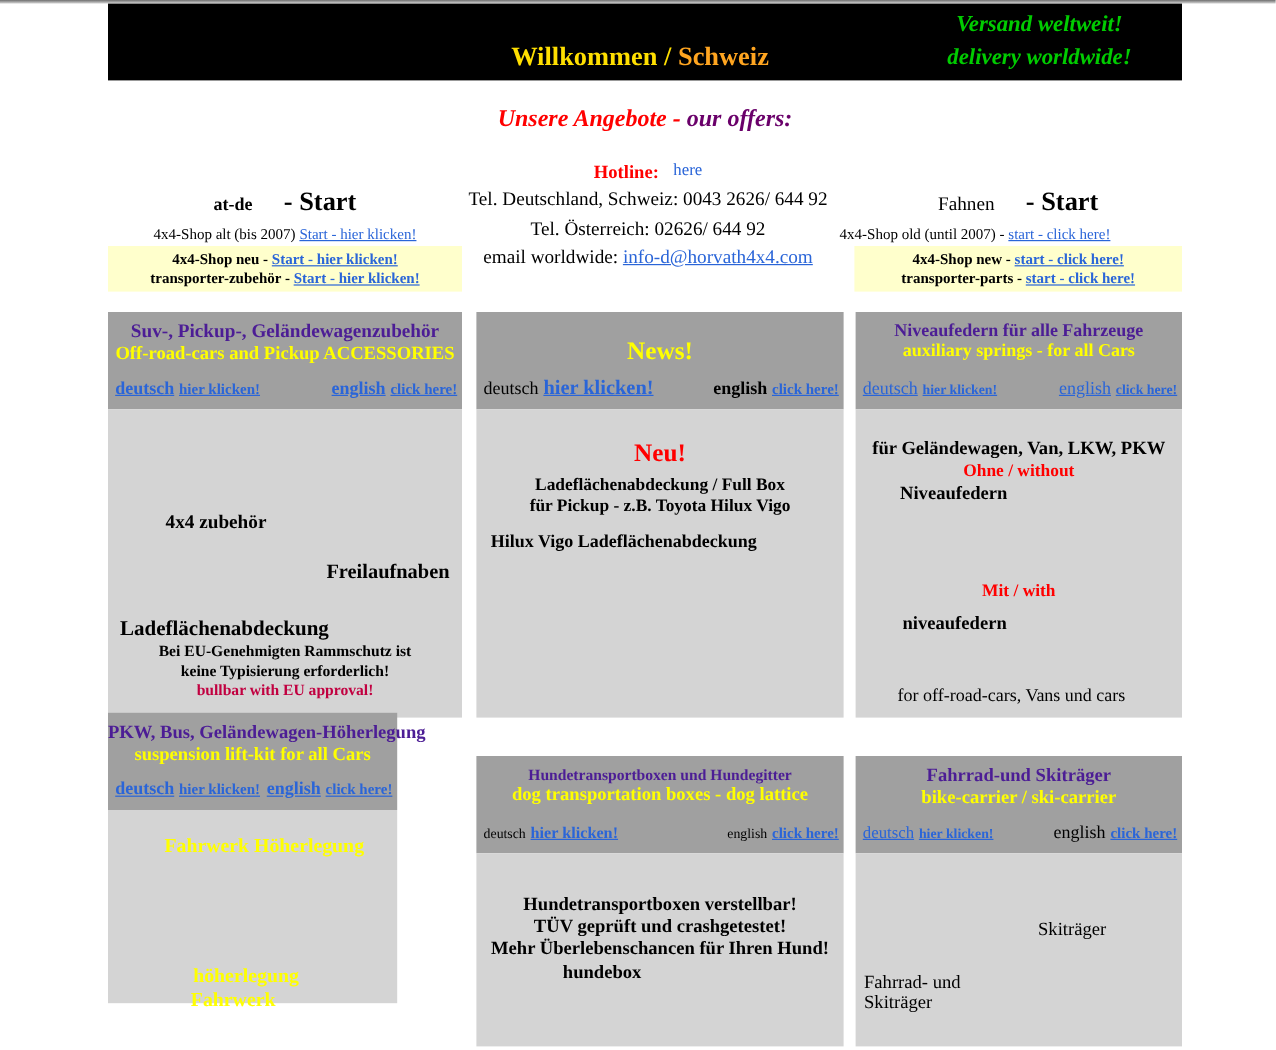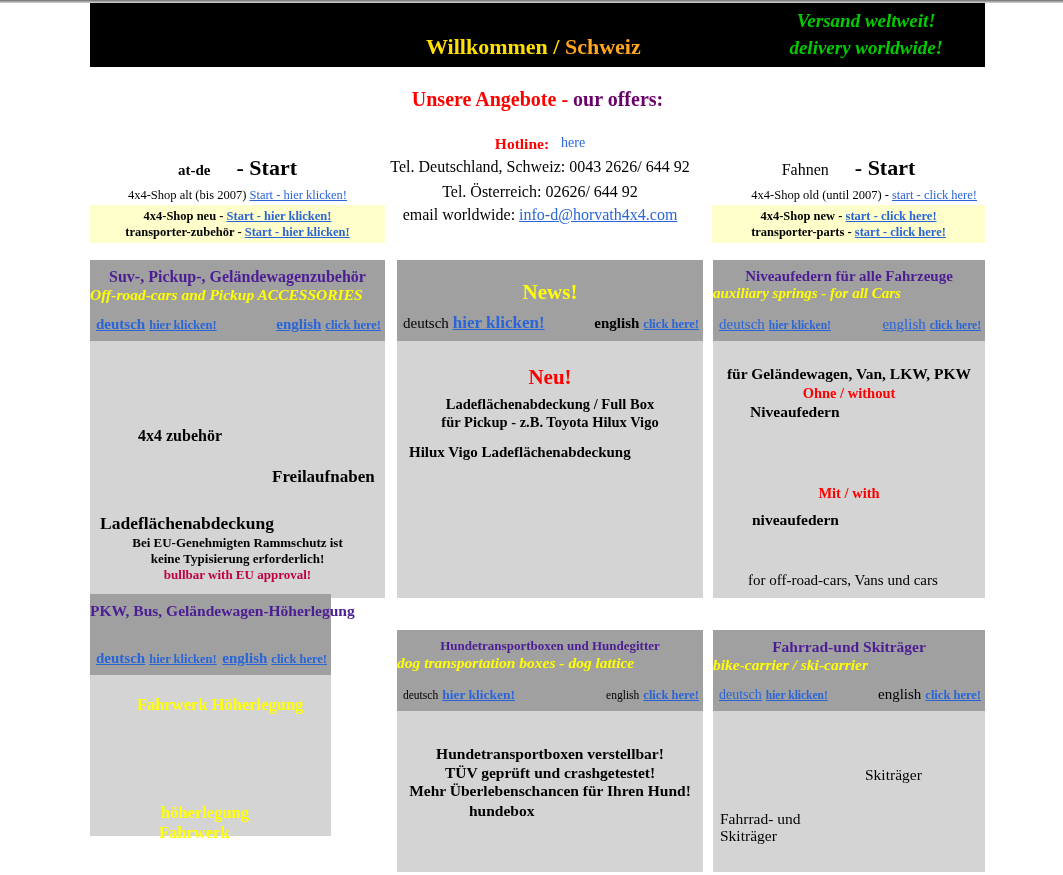--- a/index.html
+++ b/index.html
@@ -12,21 +12,21 @@
   .topline{position:absolute;left:0;top:0;width:1063px;height:3px;
     background:linear-gradient(#6f6f6f,#d9d9d9);}
   .banner{position:absolute;left:90px;top:3px;width:895px;height:64px;background:#000;}
   .welcome{position:absolute;left:336px;bottom:7px;font-size:22px;font-weight:bold;white-space:nowrap;}
   .welcome .de{color:#ffdf00;}
   .welcome .sep{color:#ffdf00;}
   .welcome .en{color:#ffa520;}
   .shipping{position:absolute;right:42px;top:4px;text-align:center;
     font-style:italic;font-weight:bold;font-size:19px;line-height:27px;color:#00cc00;white-space:nowrap;}
   .offers{position:absolute;left:90px;top:88px;width:895px;text-align:center;
-    font-size:20px;font-weight:bold;white-space:nowrap;}
+    font-size:20px;font-weight:bold;font-style:italic;white-space:nowrap;}
   .offers .de{color:#ff0000;}
   .offers .en{color:#6a006a;}
 
   .cline{position:absolute;left:340px;width:400px;text-align:center;white-space:nowrap;font-size:16px;}
   .hotline-label{color:#ff0000;font-weight:bold;font-size:15.5px;}
   .skype-clip{display:inline-block;height:12px;overflow:hidden;vertical-align:top;
     margin-left:12px;font-size:14px;color:#2a65d8;}
 
   .startcol{position:absolute;text-align:center;white-space:nowrap;}
   .start-title-sm{font-size:15px;font-weight:bold;}
@@ -38,21 +38,21 @@
 
   .lnk{color:#2a65d8;text-decoration:underline;cursor:pointer;}
   .b{font-weight:bold;}
   .fs11{font-size:11.5px}.fs12{font-size:12.5px}.fs13{font-size:13.5px}
   .fs14{font-size:14px}.fs15{font-size:15px}.fs17{font-size:17px}
 
   .box{position:absolute;}
   .box-head{position:absolute;left:0;top:0;right:0;height:81px;background:#a0a0a0;}
   .box-body{position:absolute;left:0;top:81px;right:0;bottom:0;background:#d4d4d4;}
   .bh-t1{text-align:center;font-weight:bold;padding-top:8px;color:#4c1d95;white-space:nowrap;}
-  .bh-t2{text-align:left;font-weight:bold;color:#ffff00;white-space:nowrap;font-style:italic;}
+  .bh-t2{text-align:center;font-weight:bold;color:#ffff00;white-space:nowrap;}
   .bh-news{text-align:center;font-weight:bold;color:#ffff00;font-size:21px;padding-top:20px;}
   .bh-links{position:absolute;left:6px;right:4px;bottom:8px;display:flex;
     justify-content:space-between;align-items:baseline;white-space:nowrap;}
   .bl{position:absolute;white-space:nowrap;}
   .ctr{left:0;right:0;text-align:center;}
   .red{color:#ff0000;}
   .yel{color:#ffff00;}
   .crimson{color:#c10040;}
 </style>
 </head>
@@ -101,21 +101,21 @@
   </div>
   <div>
     <span>transporter-zubehör -</span>
     <a class="lnk b">Start - hier klicken!</a>
   </div>
 </div>
 
 <div class="startcol" style="left:712px;top:155px;width:273px;">
   <span class="start-title-rg">Fahnen</span><span class="start-title-big">- Start</span>
 </div>
-<div class="startcol oldrow" style="left:704px;top:188px;width:273px;text-align:right;">
+<div class="startcol oldrow" style="left:676px;top:188px;width:273px;">
   <span>4x4-Shop old (until 2007) -</span>
   <a class="lnk">start - click here!</a>
 </div>
 <div class="ybox" style="left:712px;top:205px;width:273px;height:35px;">
   <div>
     <span>4x4-Shop new -</span>
     <a class="lnk b">start - click here!</a>
   </div>
   <div>
     <span>transporter-parts -</span>
@@ -191,20 +191,21 @@
     <div class="bl b" style="left:37px;top:62px;font-size:15.5px;">Niveaufedern</div>
     <div class="bl b ctr red" style="top:144px;font-size:14.5px;">Mit / with</div>
     <div class="bl b" style="left:39px;top:170px;font-size:15.5px;">niveaufedern</div>
     <div class="bl" style="left:35px;top:231px;font-size:15px;">for off-road-cars, Vans und cars</div>
   </div>
 </div>
 
 <div class="box" style="left:90px;top:594px;width:241px;height:242px;">
   <div class="box-head">
     <div class="bh-t1" style="font-size:15.5px;">PKW, Bus, Geländewagen-Höherlegung</div>
+    <div class="bh-t2" style="font-size:15.5px;">suspension lift-kit for all Cars</div>
     <div class="bh-links">
       <span>
         <a class="lnk b fs15">deutsch</a>
         <a class="lnk b fs12">hier klicken!</a>
       </span>
       <span>
         <a class="lnk b fs15">english</a>
         <a class="lnk b fs12">click here!</a>
       </span>
     </div>

